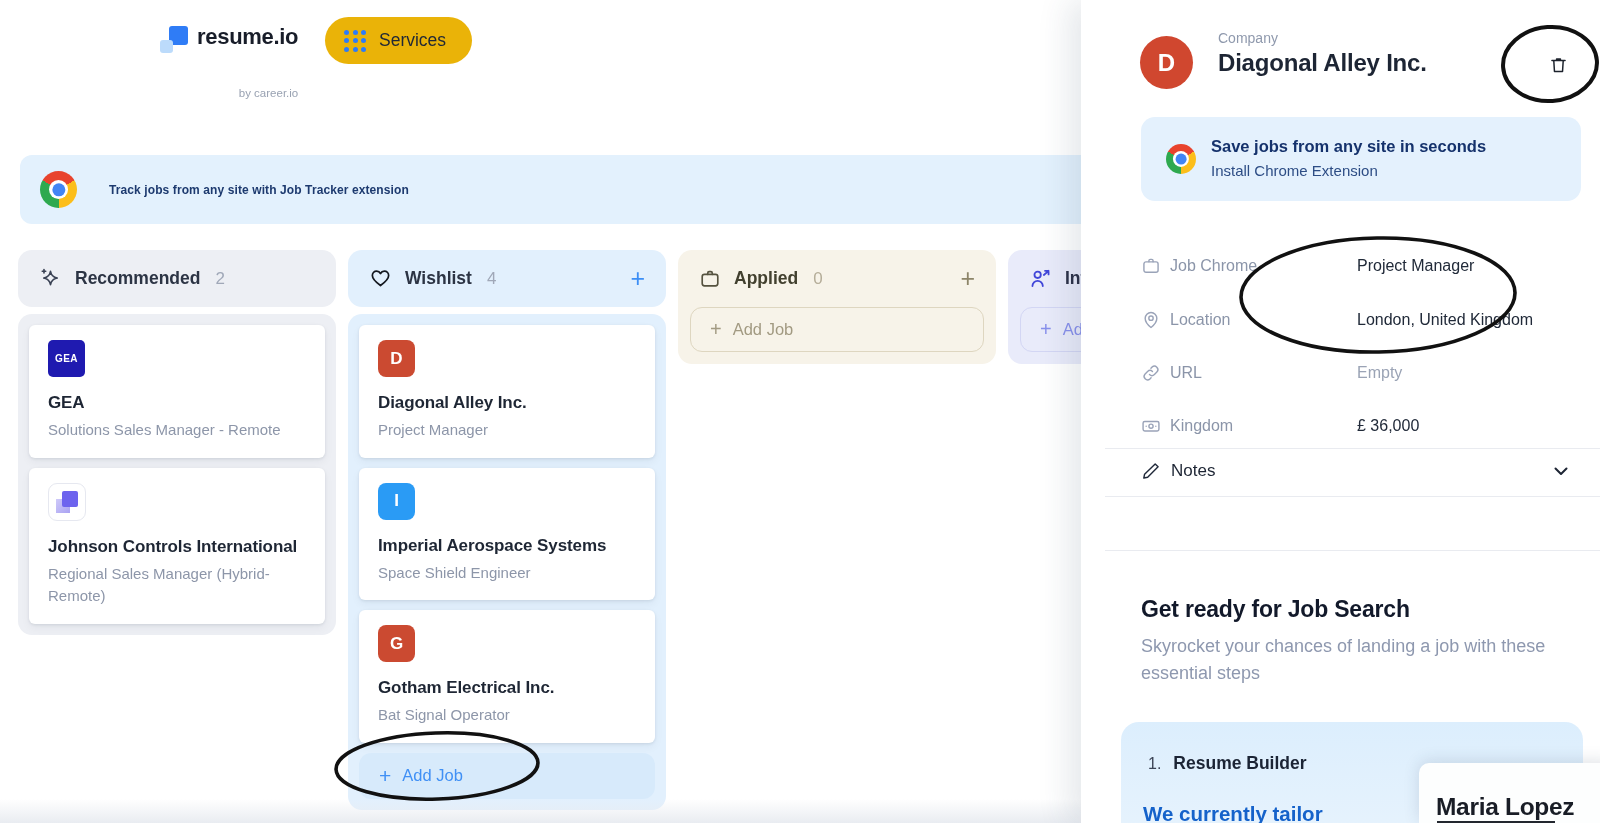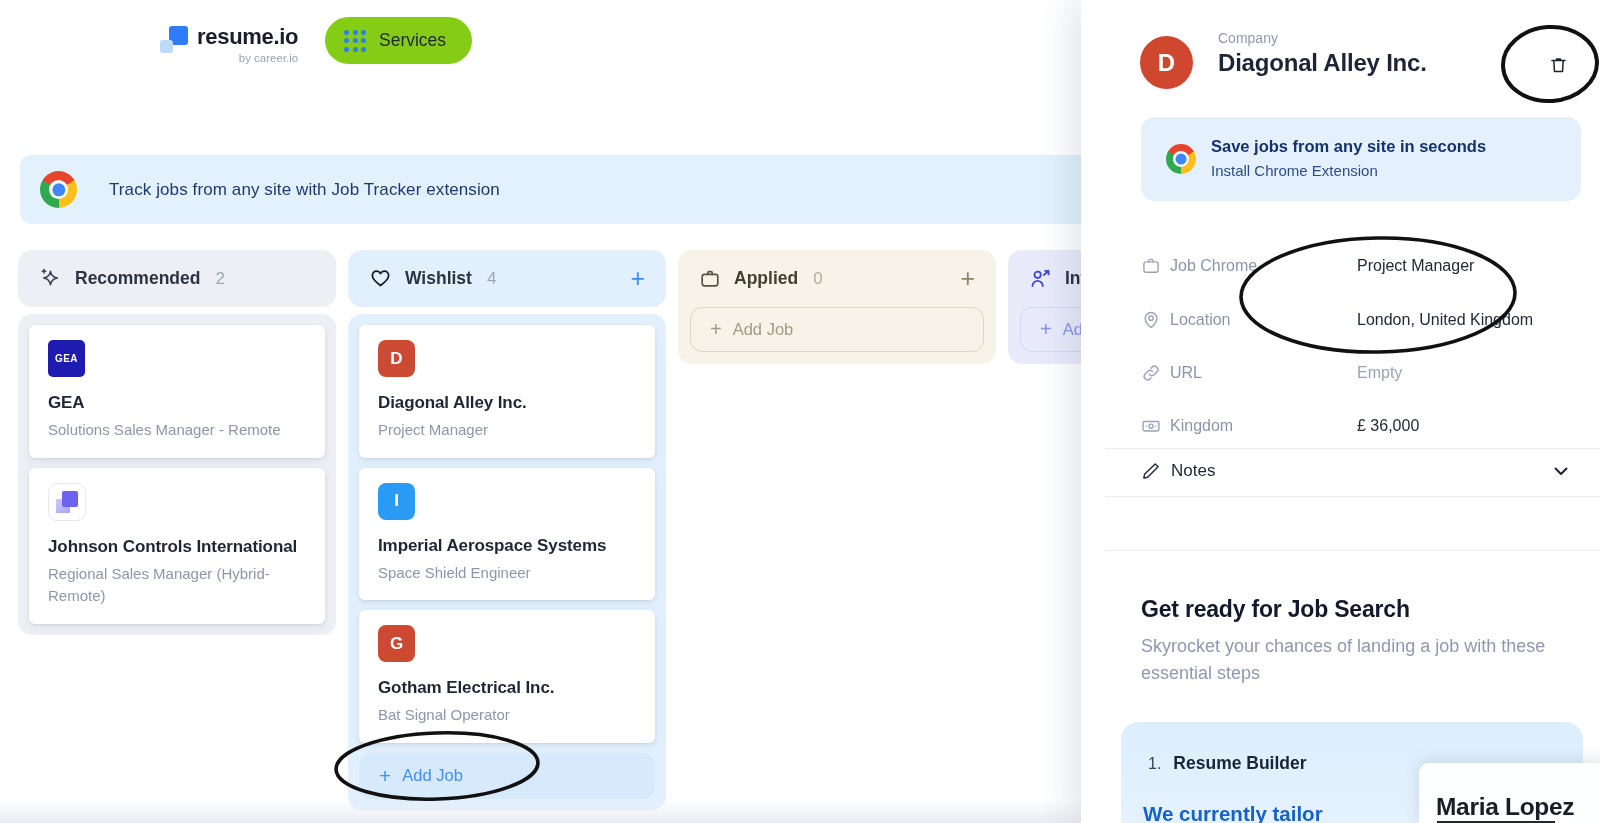--- a/index.html
+++ b/index.html
@@ -4,42 +4,42 @@
 <style>
   * { margin:0; padding:0; box-sizing:border-box; }
   html,body { width:1600px; height:823px; overflow:hidden; background:#fff;
     font-family:"Liberation Sans", sans-serif; color:#1e2634; position:relative; }
 
   
   .logo-block { position:absolute; left:160px; top:24px; display:flex; gap:9px; align-items:flex-start; }
   .logo-mark { position:relative; width:28px; height:30px; margin-top:2px; }
   .logo-sq-blue { position:absolute; right:0; top:0; width:19px; height:19px; background:#2f7cf6; border-radius:3px; }
   .logo-sq-light { position:absolute; left:0; bottom:3px; width:13px; height:13px; background:#bcdbfb; border-radius:3px; }
-  .logo-texts { display:flex; flex-direction:column; align-items:flex-end; }
+  .logo-texts { display:flex; flex-direction:column; align-items:flex-end;gap:35px; }
   .logo-name { font-size:22px; font-weight:700; color:#181d29; letter-spacing:-0.3px; }
   .logo-byline { font-size:11.5px; color:#99a2b2; margin-top:2px; }
 
   .services-btn { position:absolute; left:325px; top:17px; height:47px; padding:0 26px 0 19px;
-    background:#84cc16; border-radius:26px; display:flex; align-items:center; gap:13px; cursor:pointer; }
+    background:#eab308; border-radius:26px; display:flex; align-items:center; gap:13px; cursor:pointer; }
   .dots-grid { display:grid; grid-template-columns:repeat(3,5px); grid-auto-rows:5px; gap:3.5px; }
   .dots-grid i { width:5px; height:5px; border-radius:50%; background:#2f7cf6; }
   .services-label { font-size:17.5px; color:#1f2736; font-weight:500; }
 
   
   .chrome { border-radius:50%; position:relative; flex:none;
     background:conic-gradient(from 0deg,#e8432d 0 60deg,#fcbe1a 60deg 180deg,#2ea94f 180deg 300deg,#e8432d 300deg 360deg); }
   .chrome::before { content:""; position:absolute; left:50%; top:50%; transform:translate(-50%,-50%);
     width:54%; height:54%; background:#fff; border-radius:50%; }
   .chrome::after { content:""; position:absolute; left:50%; top:50%; transform:translate(-50%,-50%);
     width:36%; height:36%; background:#4285f4; border-radius:50%; }
 
   
   .banner { position:absolute; left:20px; top:155px; width:1524px; height:69px; background:#e3f1fd;
     border-radius:12px; display:flex; align-items:center; padding:0 20px; gap:32px; cursor:pointer; }
-  .banner-text { font-size:17px; font-weight:400; color:#1d3a6f; letter-spacing:0.1px; }
+  .banner-text { font-size:12px; font-weight:700; color:#1d3a6f; letter-spacing:0.1px; }
 
   
   .col { position:absolute; top:250px; width:318px; }
   .col-head { height:57px; border-radius:14px; display:flex; align-items:center; padding:0 21px; gap:13px; }
   .col-body { border-radius:14px; padding:11px; margin-top:7px; }
   .col-label { font-size:17.5px; font-weight:600; color:#2c3444; }
   .col-count { font-size:17px; color:#a0a8b8; margin-left:2px; }
   .col-plus { margin-left:auto; font-size:25px; font-weight:400; line-height:1; cursor:pointer; }
 
   .col-rec { left:18px; }

